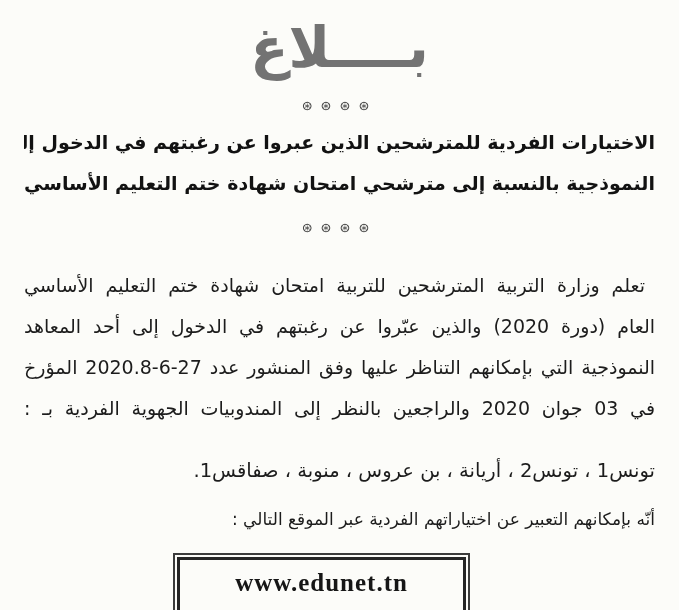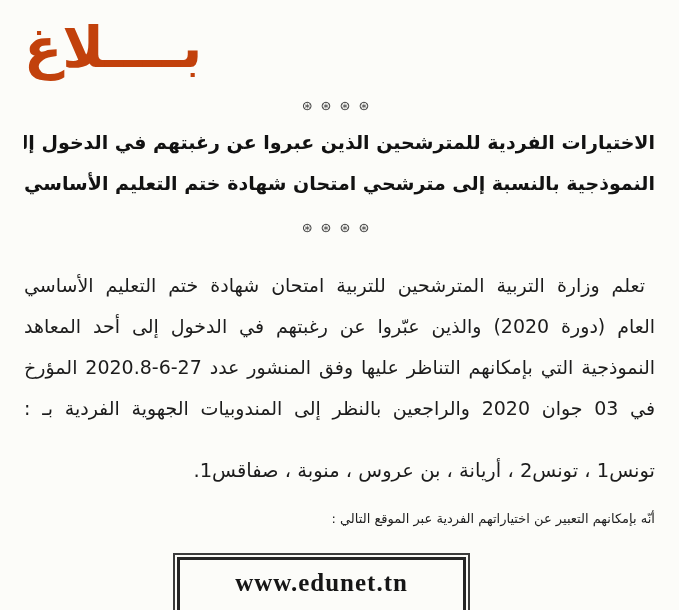--- a/index.html
+++ b/index.html
@@ -15,24 +15,24 @@
     width: 631px;
     height: 610px;
     padding: 0 24px;
     direction: rtl;
     position: relative;
   }
   .banner {
     margin-top: 2px;
     height: 92px;
     line-height: 92px;
-    text-align: left;
+    text-align: center;
     font-size: 56px;
     font-weight: bold;
-    color: #c2410c;
+    color: #737373;
     letter-spacing: 1px;
   }
   .orn {
     text-align: center;
     height: 20px;
     line-height: 20px;
     font-size: 13px;
     letter-spacing: 8px;
     color: #3a3a3a;
   }
@@ -72,21 +72,21 @@
     font-size: 19.5px;
     white-space: nowrap;
     overflow: hidden;
   }
   .choice-line {
     margin-top: 14px;
     height: 34px;
     line-height: 34px;
     padding-left: 75px;
     text-align: left;
-    font-size: 13px;
+    font-size: 17px;
     white-space: nowrap;
     overflow: hidden;
   }
   
   .regions-line, .choice-line { text-align: right; }
   .site-box-outer {
     margin: 17px 185px 0 147px;
     width: 289px;
     border: 2px solid #3c3c3c;
     padding: 2px;

